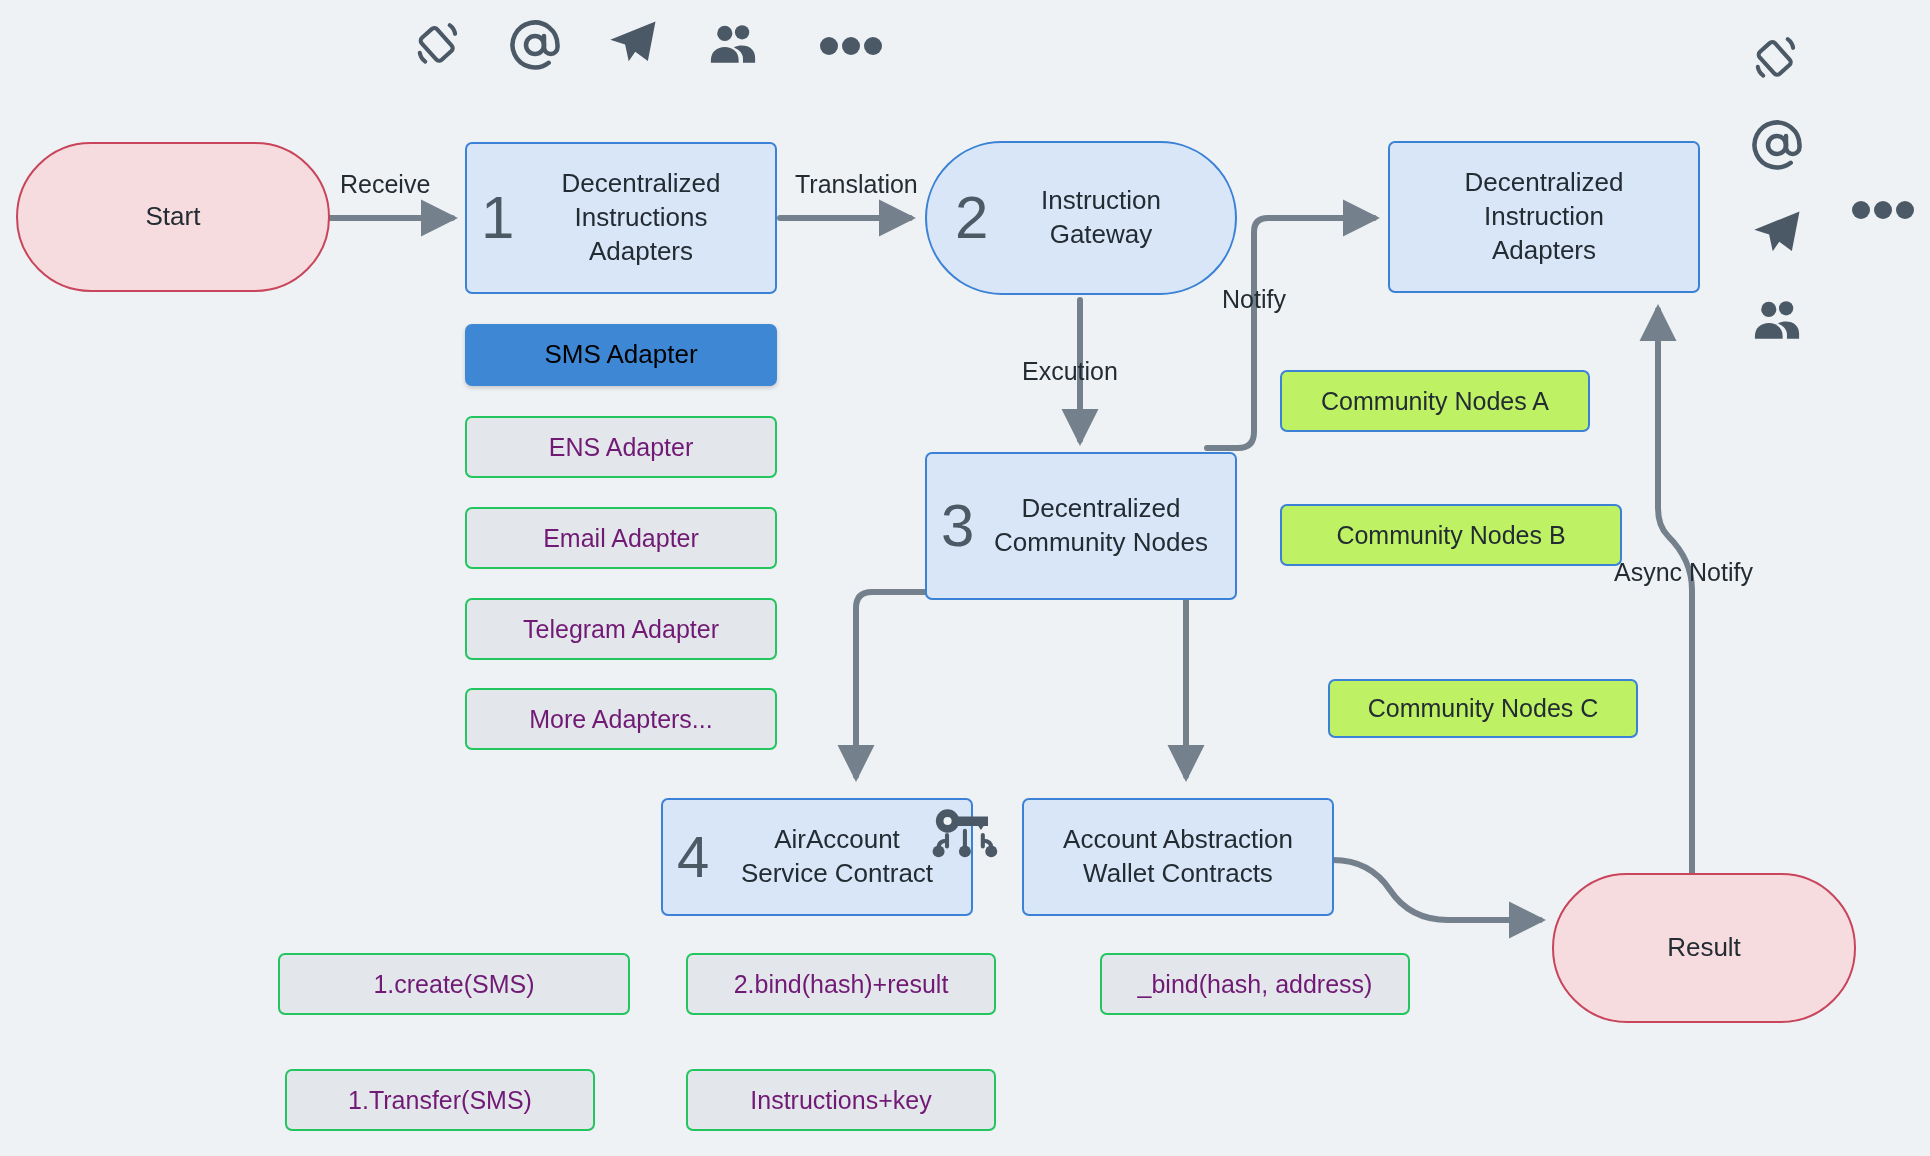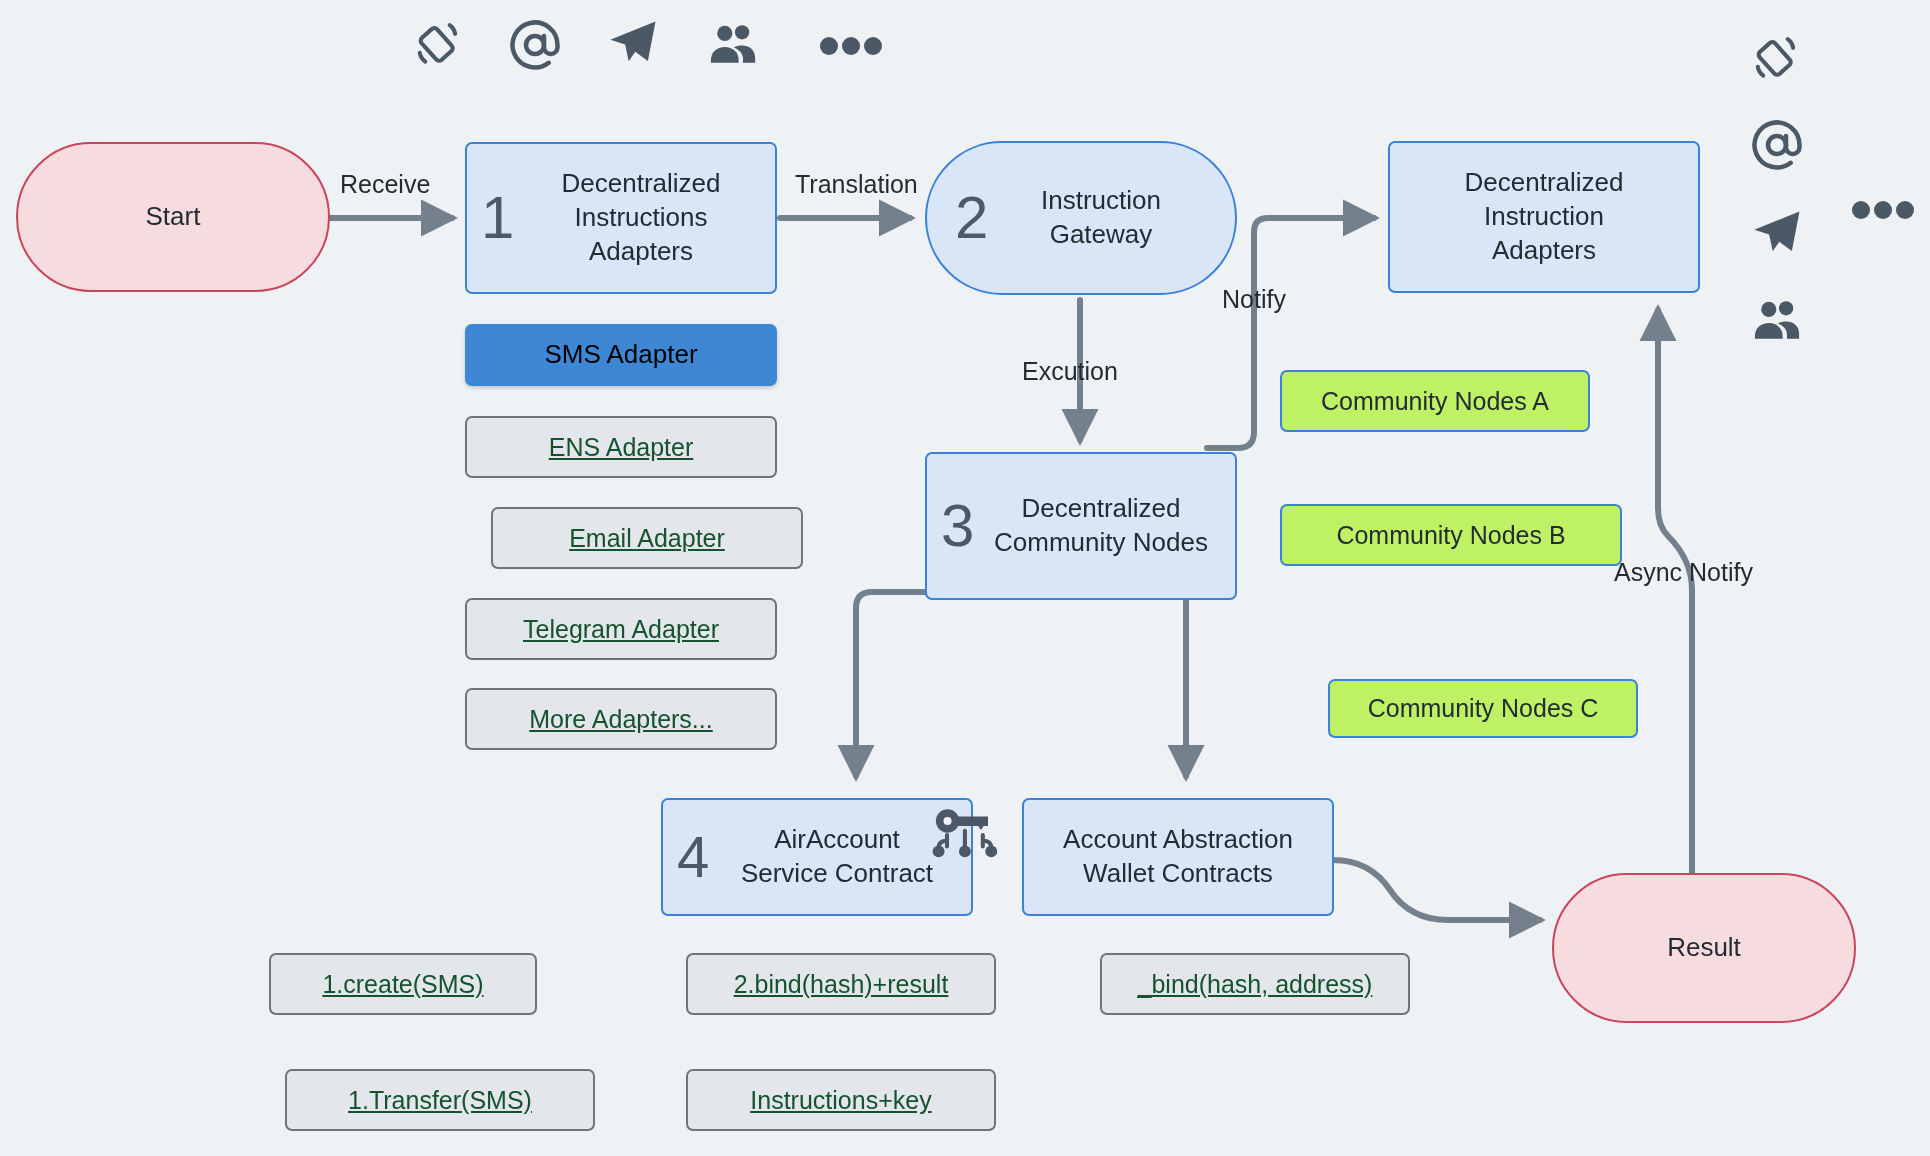--- a/index.html
+++ b/index.html
@@ -50,25 +50,24 @@
   
   .n-chip{
     background:#bef264;
     border:2px solid #3b82d6;
     border-radius:7px;
     font-size:25px;
   }
   
   .n-gray{
     background:#e3e6ea;
-    border:2px solid #737373;
+    border:2px solid #22c55e;
     border-radius:7px;
     font-size:25px;
-    color:#14532d;
-    text-decoration:underline;
+    color:#701a75;
   }
   
   .n-active{
     background:#3e87d4;
     border:2px solid #3e87d4;
     border-radius:7px;
     font-size:26px;
     color:#000000;
     box-shadow:0 2px 4px rgba(0,0,0,.18);
   }
@@ -255,41 +254,41 @@
   <div class="node n-red" style="left:1552px;top:873px;width:304px;height:150px;">
     <span class="lbl">Result</span>
   </div>
 
   <div class="node n-active" style="left:465px;top:324px;width:312px;height:62px;">
     <span class="lbl">SMS Adapter</span>
   </div>
   <div class="node n-gray" style="left:465px;top:416px;width:312px;height:62px;">
     <span class="lbl">ENS Adapter</span>
   </div>
-  <div class="node n-gray" style="left:465px;top:507px;width:312px;height:62px;margin-left:26px;">
+  <div class="node n-gray" style="left:465px;top:507px;width:312px;height:62px;">
     <span class="lbl">Email Adapter</span>
   </div>
   <div class="node n-gray" style="left:465px;top:598px;width:312px;height:62px;">
     <span class="lbl">Telegram Adapter</span>
   </div>
   <div class="node n-gray" style="left:465px;top:688px;width:312px;height:62px;">
     <span class="lbl">More Adapters...</span>
   </div>
 
   <div class="node n-chip" style="left:1280px;top:370px;width:310px;height:62px;">
     <span class="lbl">Community Nodes A</span>
   </div>
   <div class="node n-chip" style="left:1280px;top:504px;width:342px;height:62px;">
     <span class="lbl">Community Nodes B</span>
   </div>
   <div class="node n-chip" style="left:1328px;top:679px;width:310px;height:59px;">
     <span class="lbl">Community Nodes C</span>
   </div>
 
-  <div class="node n-gray" style="left:269px;top:953px;width:268px;height:62px;">
+  <div class="node n-gray" style="left:278px;top:953px;width:352px;height:62px;">
     <span class="lbl">1.create(SMS)</span>
   </div>
   <div class="node n-gray" style="left:686px;top:953px;width:310px;height:62px;">
     <span class="lbl">2.bind(hash)+result</span>
   </div>
   <div class="node n-gray" style="left:1100px;top:953px;width:310px;height:62px;">
     <span class="lbl">_bind(hash, address)</span>
   </div>
   <div class="node n-gray" style="left:285px;top:1069px;width:310px;height:62px;">
     <span class="lbl">1.Transfer(SMS)</span>

